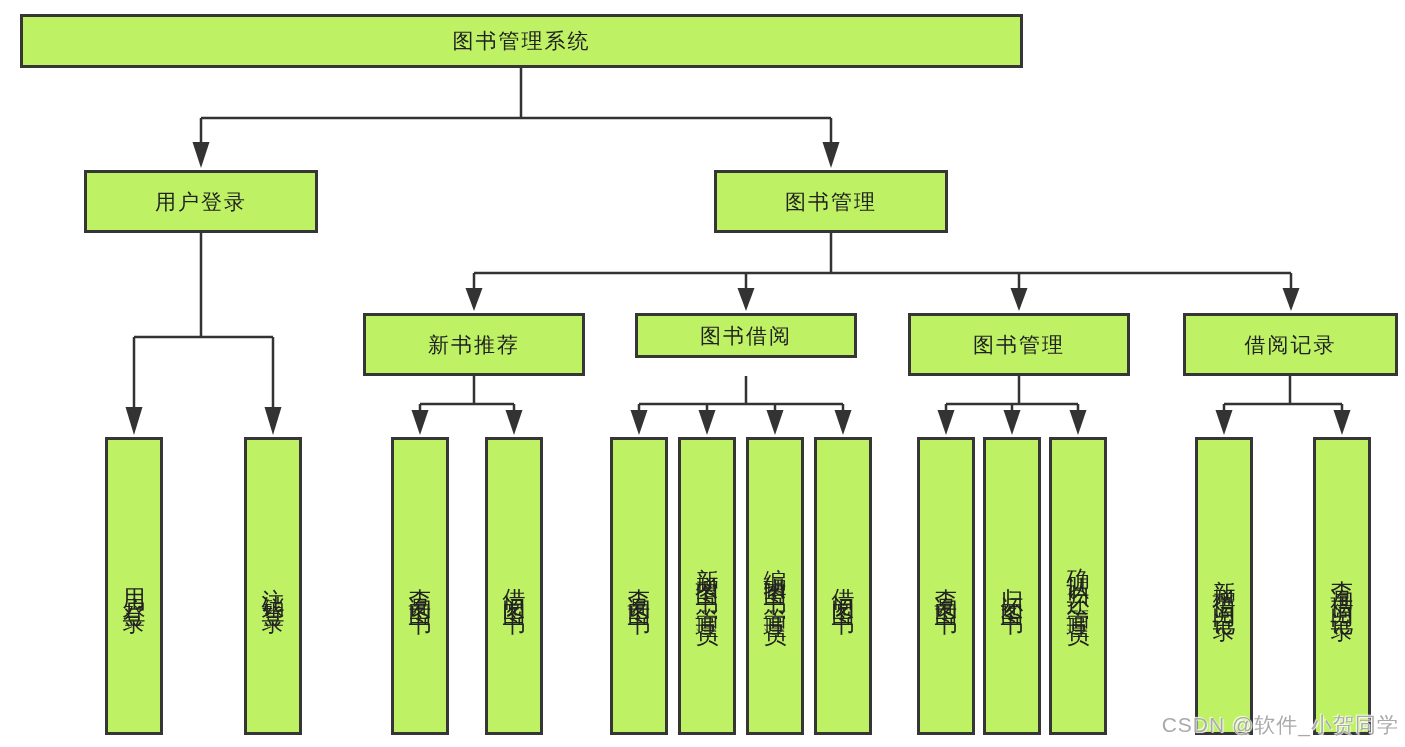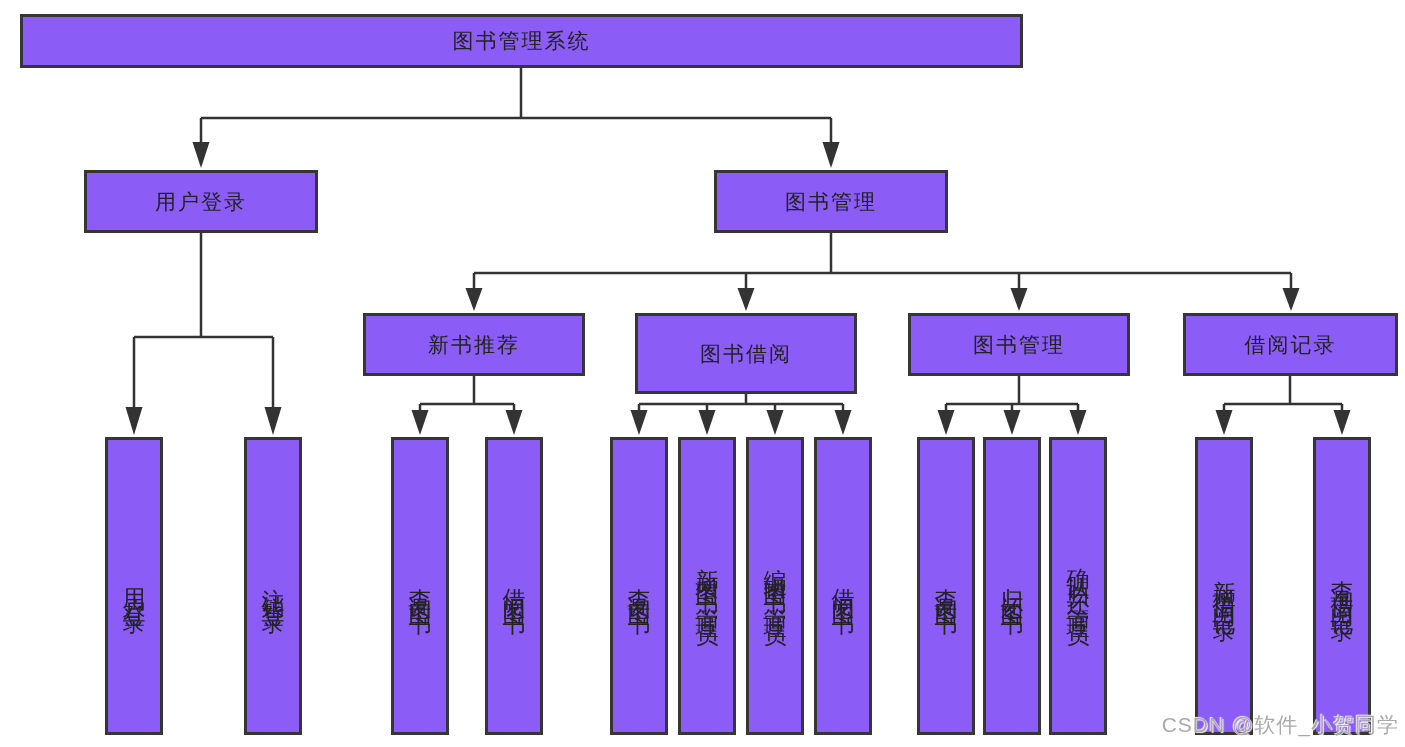--- a/index.html
+++ b/index.html
@@ -28,21 +28,21 @@
     stroke-width: 2.5;
     fill: none;
   }
   .wires polygon {
     fill: #333333;
     stroke: none;
   }
   .box {
     position: absolute;
     box-sizing: border-box;
-    background: #8b5cf6;
+    background: #bef264;
     border: 3px solid #363636;
     display: flex;
     align-items: center;
     justify-content: center;
   }
   .box.h span {
     font-size: 21px;
     color: #222222;
     letter-spacing: 2px;
     white-space: nowrap;
@@ -128,21 +128,21 @@
   <div class="box h" style="left:84px; top:170px; width:234px; height:63px;">
     <span>用户登录</span>
   </div>
   <div class="box h" style="left:714px; top:170px; width:234px; height:63px;text-align:center;">
     <span>图书管理</span>
   </div>
 
   <div class="box h" style="left:363px; top:313px; width:222px; height:63px;">
     <span>新书推荐</span>
   </div>
-  <div class="box h" style="left:635px; top:313px; width:222px; height:81px;">
+  <div class="box h" style="left:635px; top:313px; width:222px; height:45px;">
     <span>图书借阅</span>
   </div>
   <div class="box h" style="left:908px; top:313px; width:222px; height:63px;">
     <span>图书管理</span>
   </div>
   <div class="box h" style="left:1183px; top:313px; width:215px; height:63px;">
     <span>借阅记录</span>
   </div>
 
   <div class="box v" style="left:105px; top:437px; width:58px; height:298px;">

